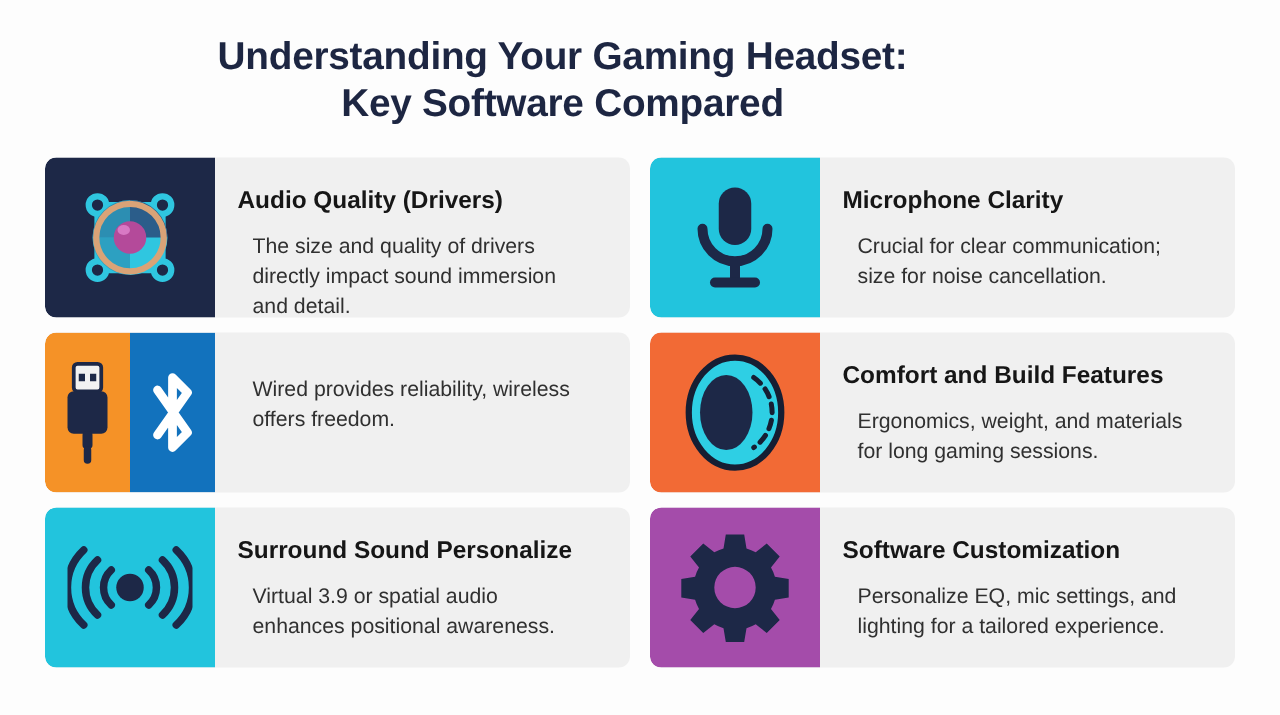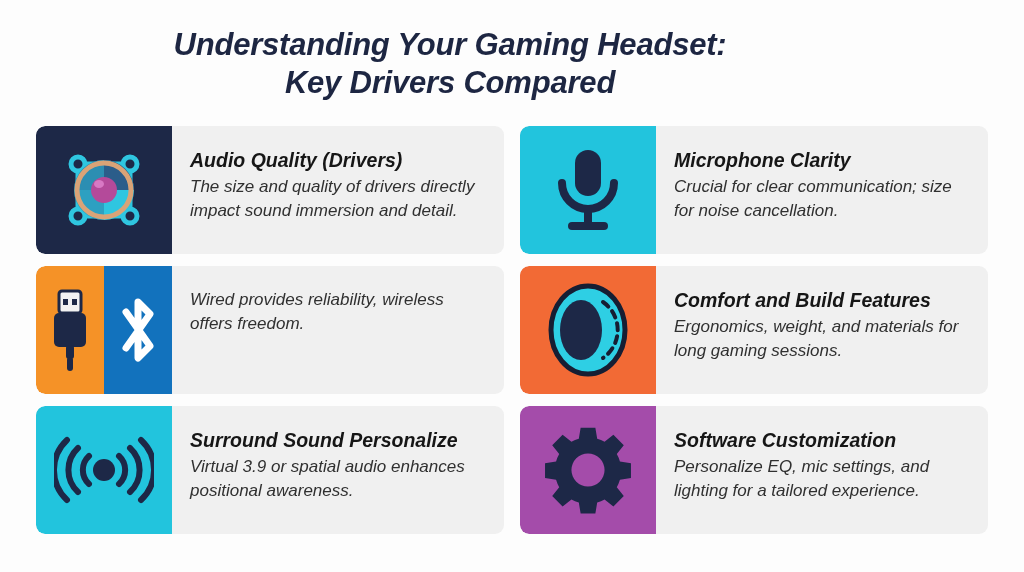--- a/index.html
+++ b/index.html
@@ -11,21 +11,20 @@
     height: 572px;
     background: #fdfdfd;
     font-family: "Liberation Sans", sans-serif;
     overflow: hidden;
   }
   .page {
     position: relative;
     width: 900px;
     height: 572px;
     box-sizing: border-box;
-    font-style: italic;
   }
 
   
   .title-block {
     padding-top: 26px;
     text-align: center;
   }
   .title-line {
     display: block;
     color: #1d2642;
@@ -93,32 +92,32 @@
     font-weight: bold;
     font-size: 19.5px;
     line-height: 25px;
     margin: 0 0 2px 0;
     white-space: nowrap;
   }
   .card-desc {
     color: #303030;
     font-size: 17px;
     line-height: 24px;
-    margin: 0;
+    margin: 12px;
   }
   svg { display: block; }
 </style>
 </head>
 <body>
 
 <div class="page">
 
   <div class="title-block">
     <span class="title-line">Understanding Your Gaming Headset:</span>
-    <span class="title-line">Key Drivers Compared</span>
+    <span class="title-line">Key Software Compared</span>
   </div>
 
   <div class="grid">
 
     <div class="card">
       <div class="icon-tile" style="background:#1d2847">
         <span>
           <svg width="92" height="92" viewBox="0 0 92 92">
             <g stroke="#2fc6e0" stroke-width="5" fill="none">
               <circle cx="20" cy="20" r="7"></circle>

